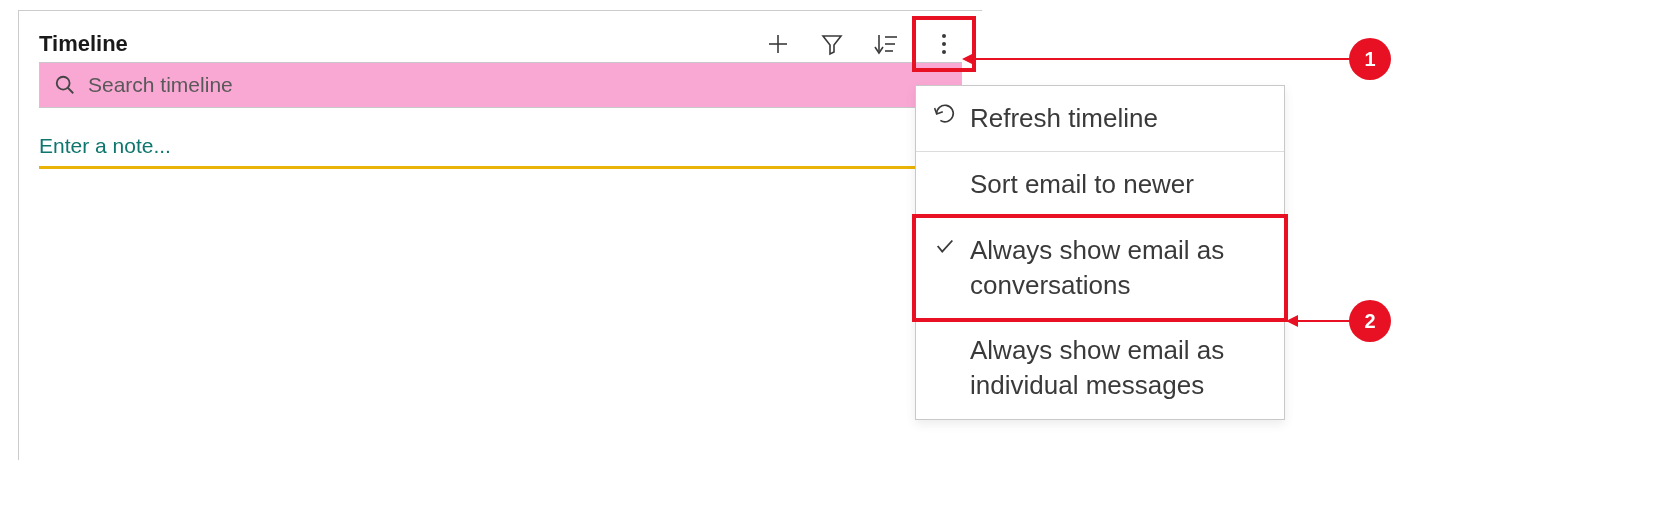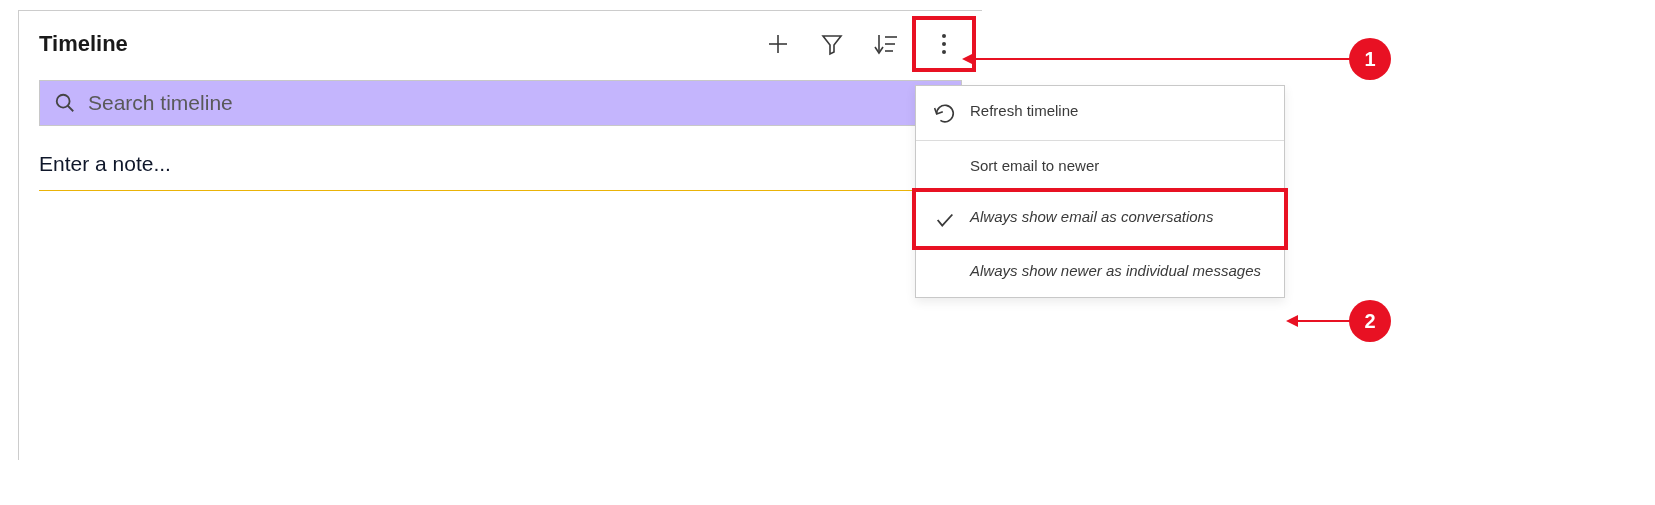--- a/index.html
+++ b/index.html
@@ -21,21 +21,20 @@
       width: 964px;
       border-left: 1px solid #ccc;
       border-top: 1px solid #ccc;
       padding: 15px 20px 0 20px;
       height: 450px;
     }
     .timeline-header {
       display: flex;
       align-items: center;
       justify-content: space-between;
-      margin-bottom: 18px;
     }
     .timeline-title {
       font-size: 22px;
       font-weight: 600;
       color: #1a1a1a;
     }
     .timeline-actions {
       display: flex;
       gap: 26px;
       align-items: center;
@@ -53,58 +52,57 @@
       border: 4px solid #e81123;
       padding: 10px 14px;
       margin: -10px -14px;
     }
     .search-box {
       display: flex;
       align-items: center;
       border: 1px solid #c8c8c8;
       padding: 10px 14px;
       margin-bottom: 20px;
-      background: #c4b5fd;
+      background: #f9a8d4;
     }
     .search-box svg {
       margin-right: 12px;
       color: #444;
     }
     .search-placeholder {
       font-size: 21px;
       color: #595959;
     }
     .note-input {
       font-size: 21px;
-      color: #0f172a;
-      padding: 6px 0 14px 0;
-      border-bottom: 1px solid #eab308;
+      color: #0f766e;
+      padding: 6px 0 8px 0;
+      border-bottom: 3px solid #eab308;
       width: 880px;
     }
     .dropdown-menu {
       position: absolute;
       left: 915px;
       top: 85px;
       width: 370px;
       background: #fff;
       border: 1px solid #c8c8c8;
       box-shadow: 0 4px 10px rgba(0,0,0,0.08);
     }
     .menu-section {
       border-bottom: 1px solid #dcdcdc;
     }
     .menu-section:last-child {
       border-bottom: none;
-      font-style: italic;
     }
     .menu-item {
       display: flex;
       align-items: flex-start;
       padding: 15px 18px;
-      font-size: 15px;
+      font-size: 26px;
       color: #3a3a3a;
       cursor: pointer;
       line-height: 1.35;
     }
     .menu-item-icon {
       width: 36px;
       flex-shrink: 0;
       display: flex;
       align-items: center;
       justify-content: flex-start;
@@ -222,21 +220,21 @@
         <div class="menu-item-icon">
           <svg width="22" height="22" viewBox="0 0 24 24" fill="none" stroke="#3a3a3a" stroke-width="2">
               <polyline points="4,12 9,18 20,6"></polyline>
             </svg>
         </div>
         <div class="menu-item-label">Always show email as conversations</div>
       </div>
     </div>
     <div class="menu-item">
       <div class="menu-item-icon"></div>
-      <div class="menu-item-label">Always show newer as individual messages</div>
+      <div class="menu-item-label">Always show email as individual messages</div>
     </div>
   </div>
 </div>
 
 <div class="callout" style="left:1349px; top:38px;">
   <div class="callout-circle">1</div>
 </div>
 <div class="callout-line" style="left:972px; top:58px; width:378px;"></div>
 <div class="callout-arrow" style="left:962px; top:53px;"></div>
 

